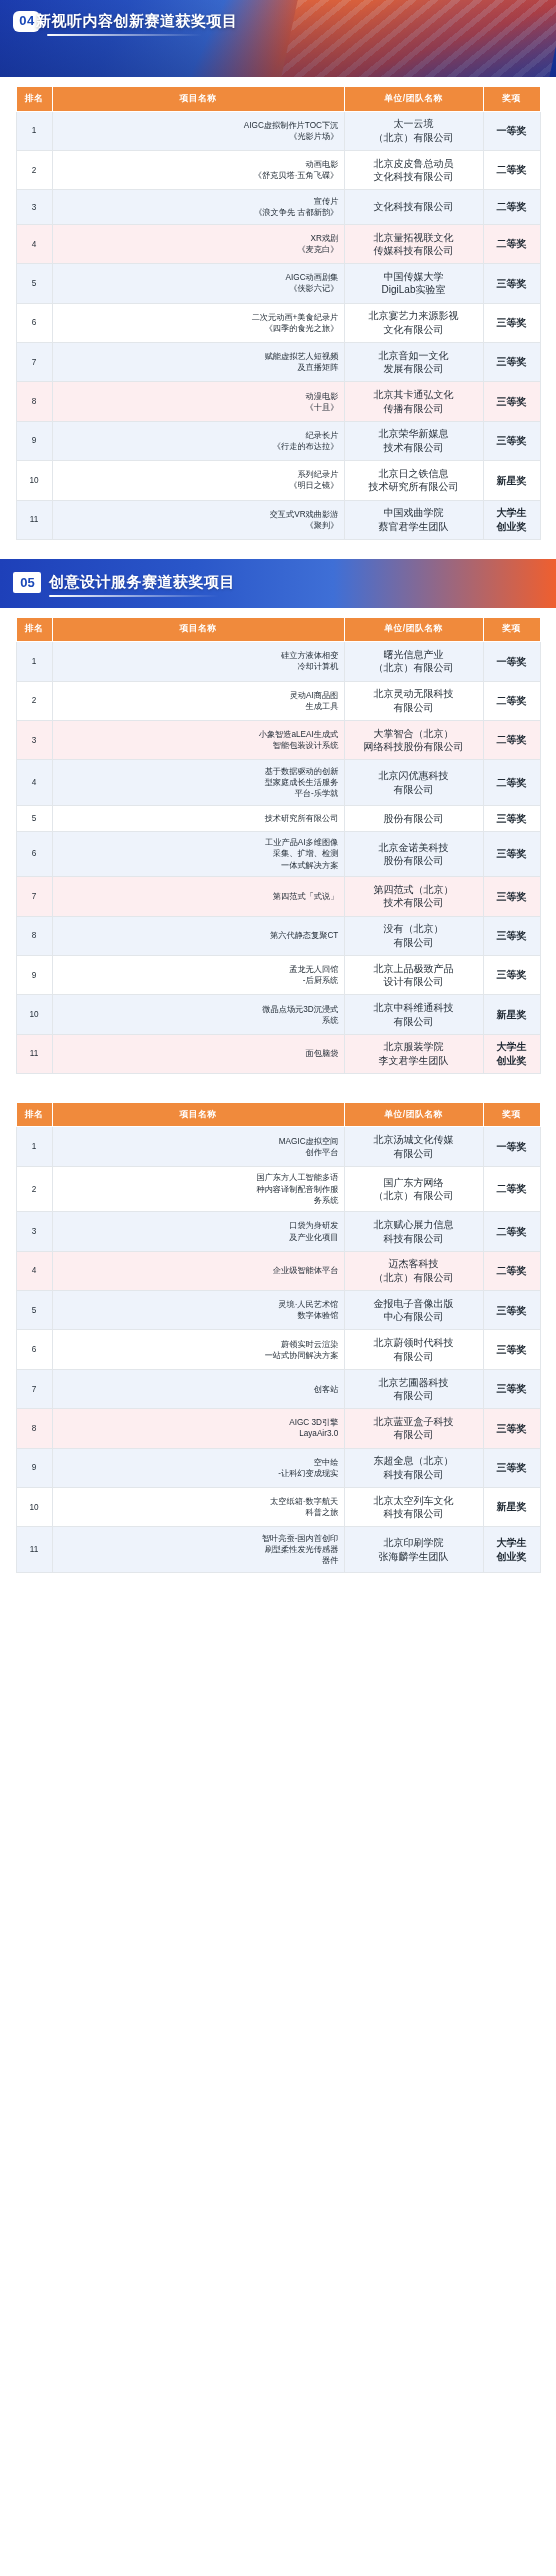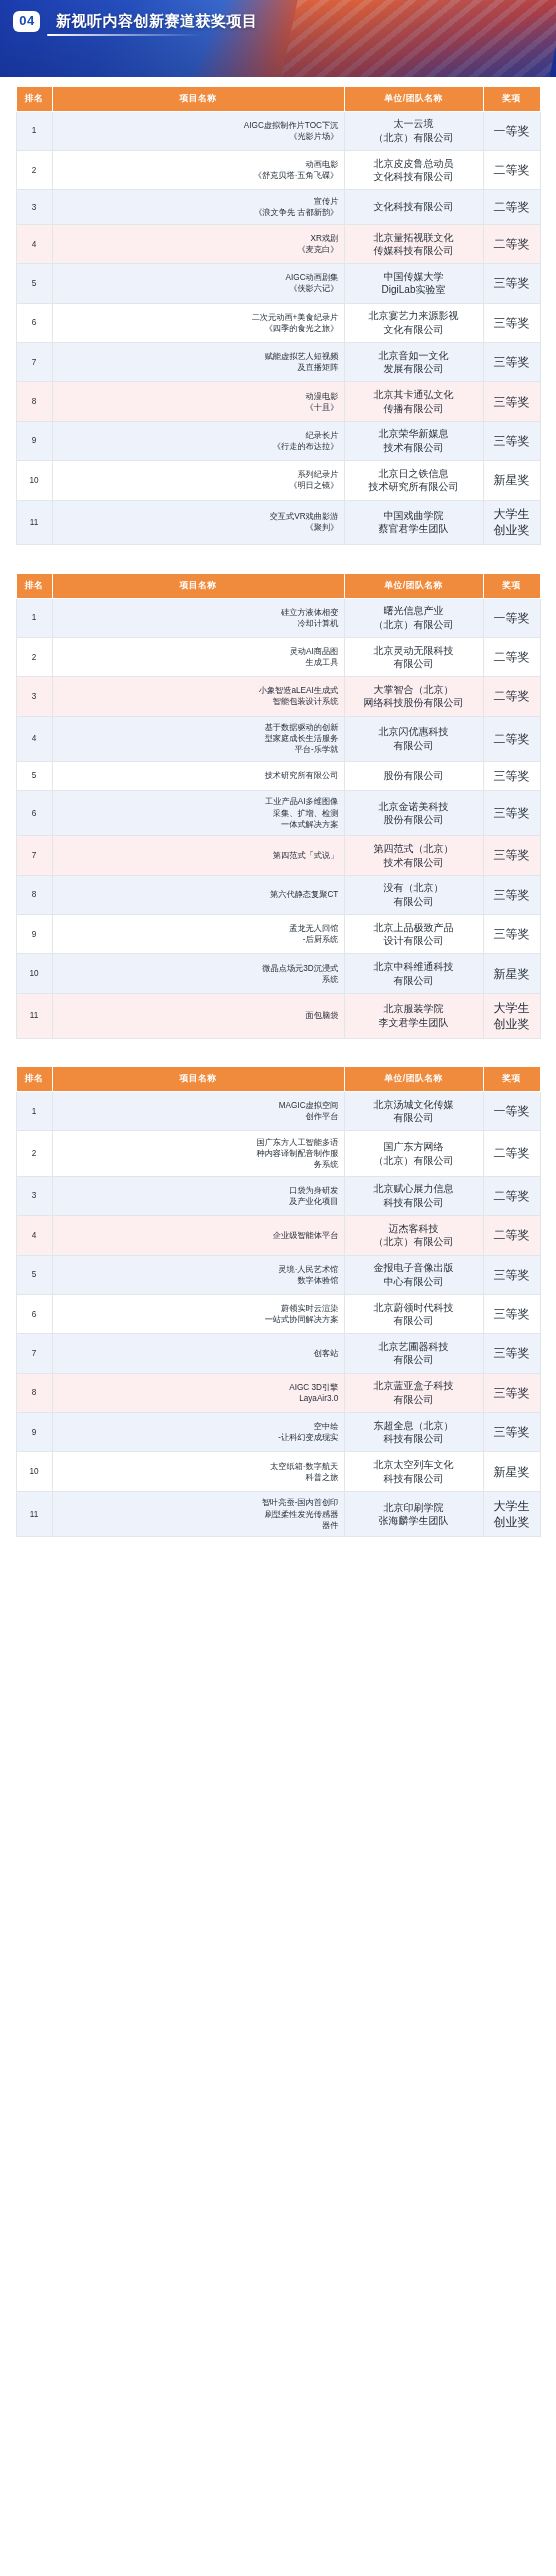--- a/index.html
+++ b/index.html
@@ -34,21 +34,21 @@
     background:linear-gradient(180deg, rgba(10,30,110,.12), rgba(10,30,110,.45));
   }
   .num-badge{
     position:absolute;z-index:4;left:13.4px;top:11.3px;
     width:27px;height:20.6px;border-radius:6px;
     background:#ffffff;color:#1a48b8;
     font-size:13px;font-weight:bold;line-height:20.6px;text-align:center;
     letter-spacing:0.3px;
   }
   .sec04-title{
-    position:absolute;z-index:4;left:56px;top:12.4px;
+    position:absolute;z-index:4;left:36px;top:12.4px;
     color:#ffffff;font-size:15px;font-weight:bold;letter-spacing:0.5px;
     text-shadow:0 1px 3.1px rgba(0,0,0,.35);
   }
   .sec04-underline{
     position:absolute;z-index:4;left:47px;top:34px;width:155px;height:2.1px;
     background:linear-gradient(90deg,#ffffff,rgba(255,255,255,0));
     border-radius:1px;
   }
 
   
@@ -98,21 +98,21 @@
   table.awards tbody td{
     border:0.5px solid #e2e6ea;
     padding:5.7px 5.2px;
     vertical-align:middle;
     line-height:1.35;
     color:#1f2933;
   }
   td.rank{text-align:center;color:#2b3a4a;font-size:8.2px;}
   td.name{text-align:right;}
   td.org{text-align:center;color:#2b3a4a;font-size:10px;}
-  td.prize{text-align:center;color:#2b3a4a;font-size:12px;white-space:nowrap;}
+  td.prize{text-align:center;color:#2b3a4a;font-size:10px;white-space:nowrap;font-weight:bold;}
 
   
   tr.tint-a td{background:#eef3fb;}
   tr.tint-b td{background:#ffffff;}
   tr.tint-c td{background:#fdeef0;}
   .sec-sep{height:5.2px;background:#ffffff;}
 
   
   .footer{
     position:relative;height:28px;background:#ffffff;
@@ -223,20 +223,26 @@
             <td class="name">交互式VR戏曲影游<br>《聚判》</td>
             <td class="org">中国戏曲学院<br>蔡官君学生团队</td>
             <td class="prize">大学生<br>创业奖</td>
           </tr>
         </tbody>
     </table>
   </div>
 
   <div class="sec-sep"></div>
 
+  <div class="sec-head">
+    <div class="bar sec05-bg"></div>
+    <div class="nb">05</div>
+    <div class="ttl">创意设计服务赛道获奖项目</div>
+    <div class="ul"></div>
+  </div>
   <div class="tablewrap">
     <table class="awards">
       <colgroup>
           <col class="c-rank">
           <col class="c-name">
           <col class="c-org">
           <col class="c-prize">
         </colgroup>
       <thead>
         <tr>

